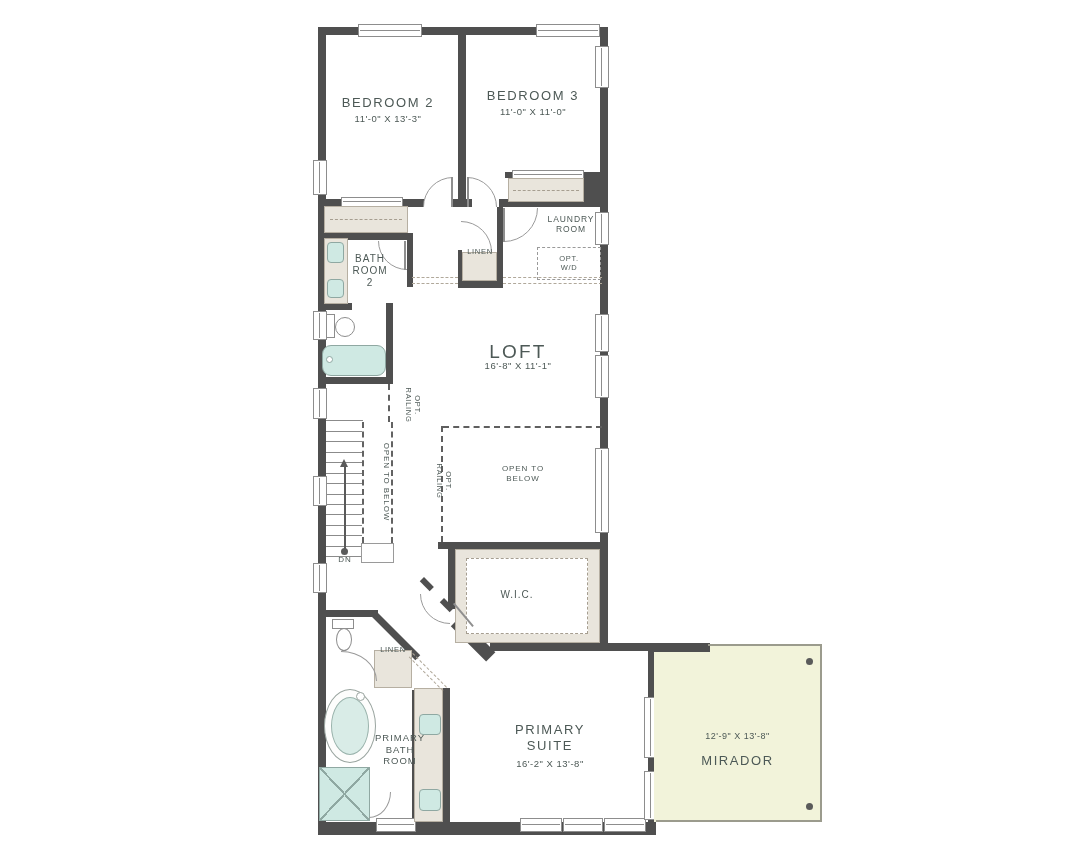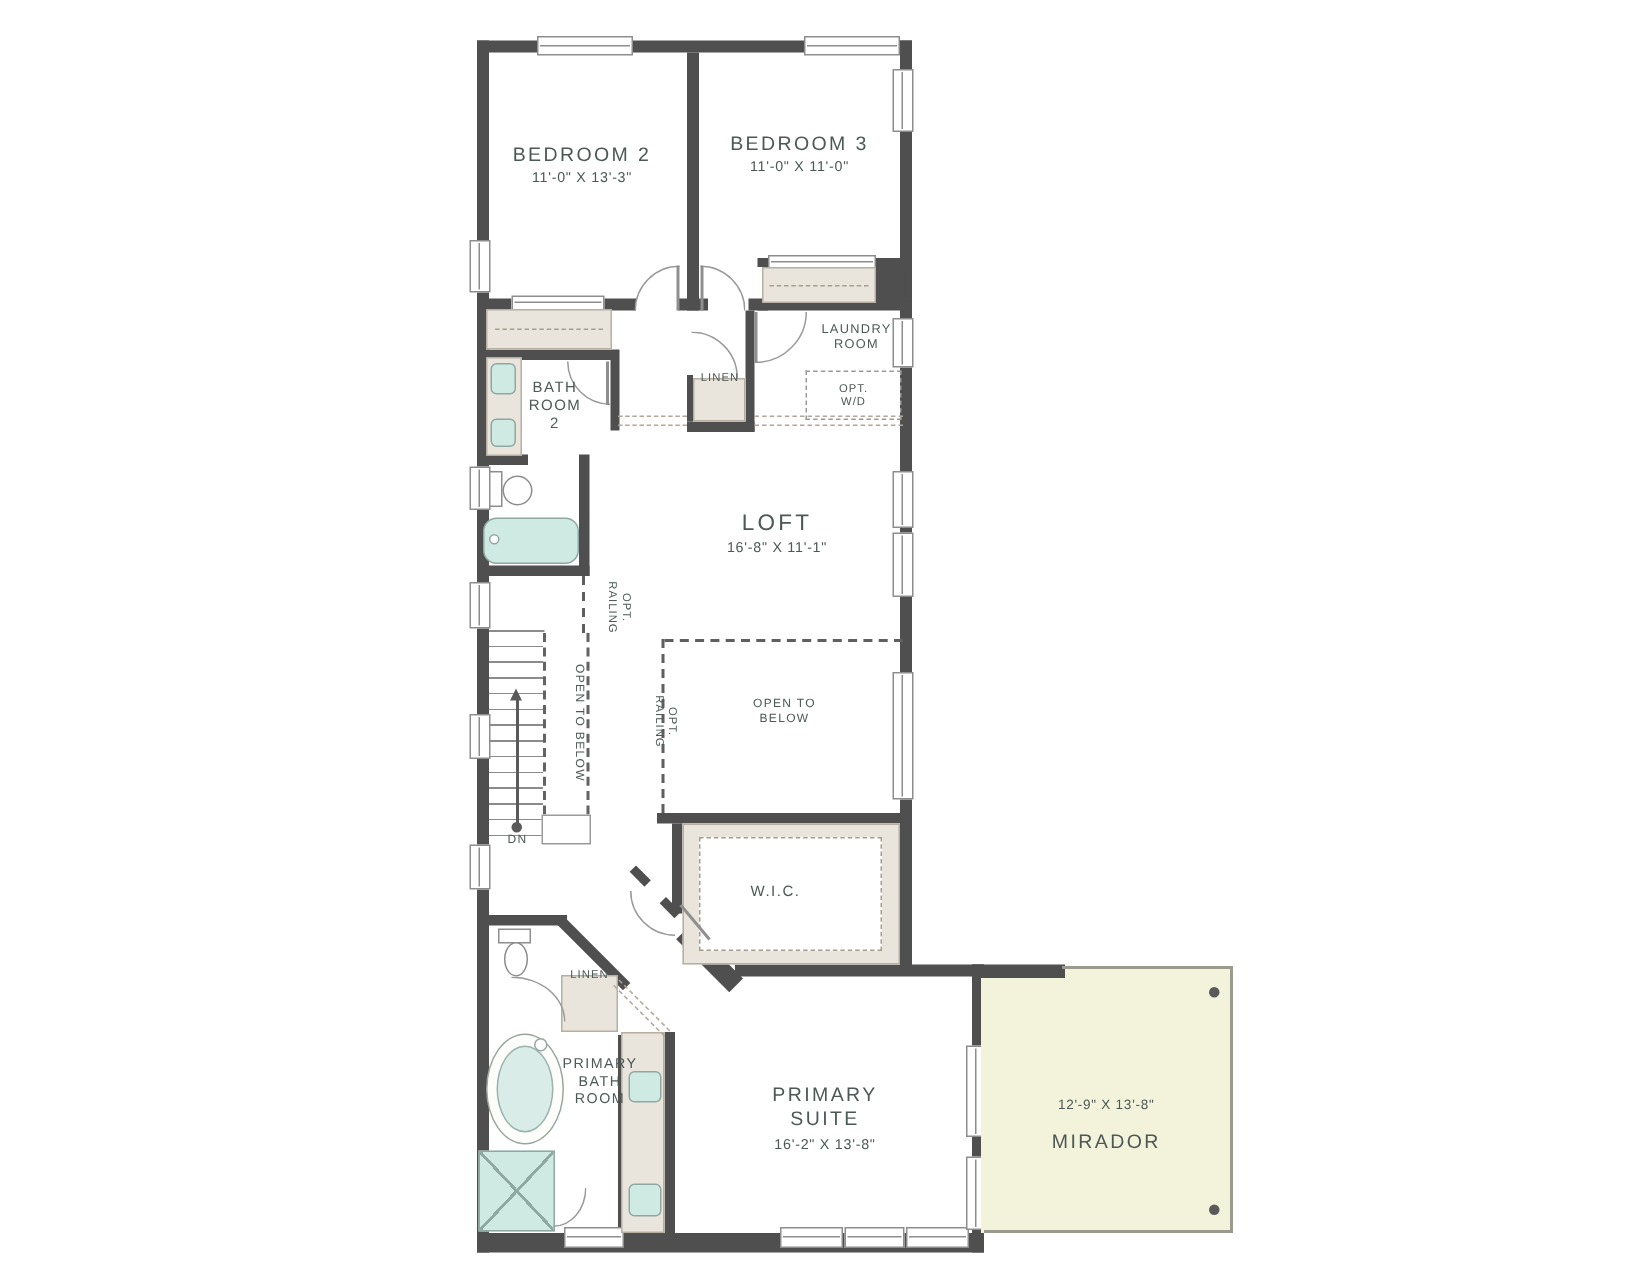--- a/index.html
+++ b/index.html
@@ -20,21 +20,21 @@
   .q-bl::before{left:0;top:-100%;}
   .q-br::before{left:-100%;top:-100%;}
   .leaf{background:#8f8f8f;}
   .dashline2{border-top:1.5px dashed #b0a89a;border-bottom:1.5px dashed #b0a89a;}
   .shelfdash{border-top:1px dashed #a69e90;}
   .rail-v{border-left:2px dashed #5f5f5f;}
   .rail-h{border-top:2px dashed #5f5f5f;}
   .dashbox{border:1.5px dashed #9a9a9a;}
   .lbl{color:#4d5956;text-align:center;text-transform:uppercase;line-height:1.22;}
   .nm{font-size:13px;letter-spacing:1.6px;}
-  .nm-big{font-size:15px;letter-spacing:2.2px;}
+  .nm-big{font-size:19px;letter-spacing:2.2px;}
   .dm{font-size:9.5px;letter-spacing:.5px;}
   .sm{font-size:8px;letter-spacing:.9px;}
   .xs{font-size:7.5px;letter-spacing:.7px;}
   .vert{transform:rotate(90deg);}
   .stairs{background:repeating-linear-gradient(to bottom,#8b8b8b 0 1px,transparent 1px 10.5px);}
   .strip{background:#fff;border-left:2px dashed #636363;border-right:2px dashed #636363;}
   .landing{background:#fff;border:1px solid #9a9a9a;}
   .shower-x{background:
     linear-gradient(to bottom right,transparent calc(50% - 1px),#8fa8a2 calc(50% - 1px) calc(50% + 1px),transparent calc(50% + 1px)),
     linear-gradient(to top right,transparent calc(50% - 1px),#8fa8a2 calc(50% - 1px) calc(50% + 1px),transparent calc(50% + 1px)),
@@ -185,19 +185,19 @@
   <div class="a lbl" style="left:348px;top:253px;width:44px;font-size:10px;letter-spacing:1px">BATH ROOM 2</div>
   <div class="a lbl nm-big" style="left:478px;top:340px;width:80px">LOFT</div>
   <div class="a lbl dm" style="left:466px;top:360px;width:104px">16'-8" x 11'-1"</div>
   <div class="a lbl sm" style="left:498px;top:464px;width:50px">OPEN TO BELOW</div>
   <div class="a lbl vert sm" style="left:333px;top:469px;width:90px;height:26px;white-space:nowrap">OPEN TO BELOW</div>
   <div class="a lbl vert xs" style="left:381px;top:386px;width:44px;height:38px">OPT. RAILING</div>
   <div class="a lbl vert xs" style="left:412px;top:462px;width:44px;height:38px">OPT. RAILING</div>
   <div class="a lbl sm" style="left:333px;top:555px;width:24px">DN</div>
   <div class="a lbl" style="left:490px;top:589px;width:54px;font-size:10px;letter-spacing:1px">W.I.C.</div>
   <div class="a lbl xs" style="left:372px;top:645px;width:42px">LINEN</div>
-  <div class="a lbl" style="left:374px;top:704px;width:52px;font-size:9.5px;letter-spacing:1px">PRIMARY BATH ROOM</div>
+  <div class="a lbl" style="left:374px;top:732px;width:52px;font-size:9.5px;letter-spacing:1px">PRIMARY BATH ROOM</div>
   <div class="a lbl nm" style="left:495px;top:722px;width:110px">PRIMARY SUITE</div>
   <div class="a lbl dm" style="left:495px;top:758px;width:110px">16'-2" x 13'-8"</div>
   <div class="a lbl nm" style="left:690px;top:753px;width:95px">MIRADOR</div>
   <div class="a lbl dm" style="left:690px;top:731px;width:95px;font-size:9px">12'-9" x 13'-8"</div>
 
 </div>
 
 </body></html>

